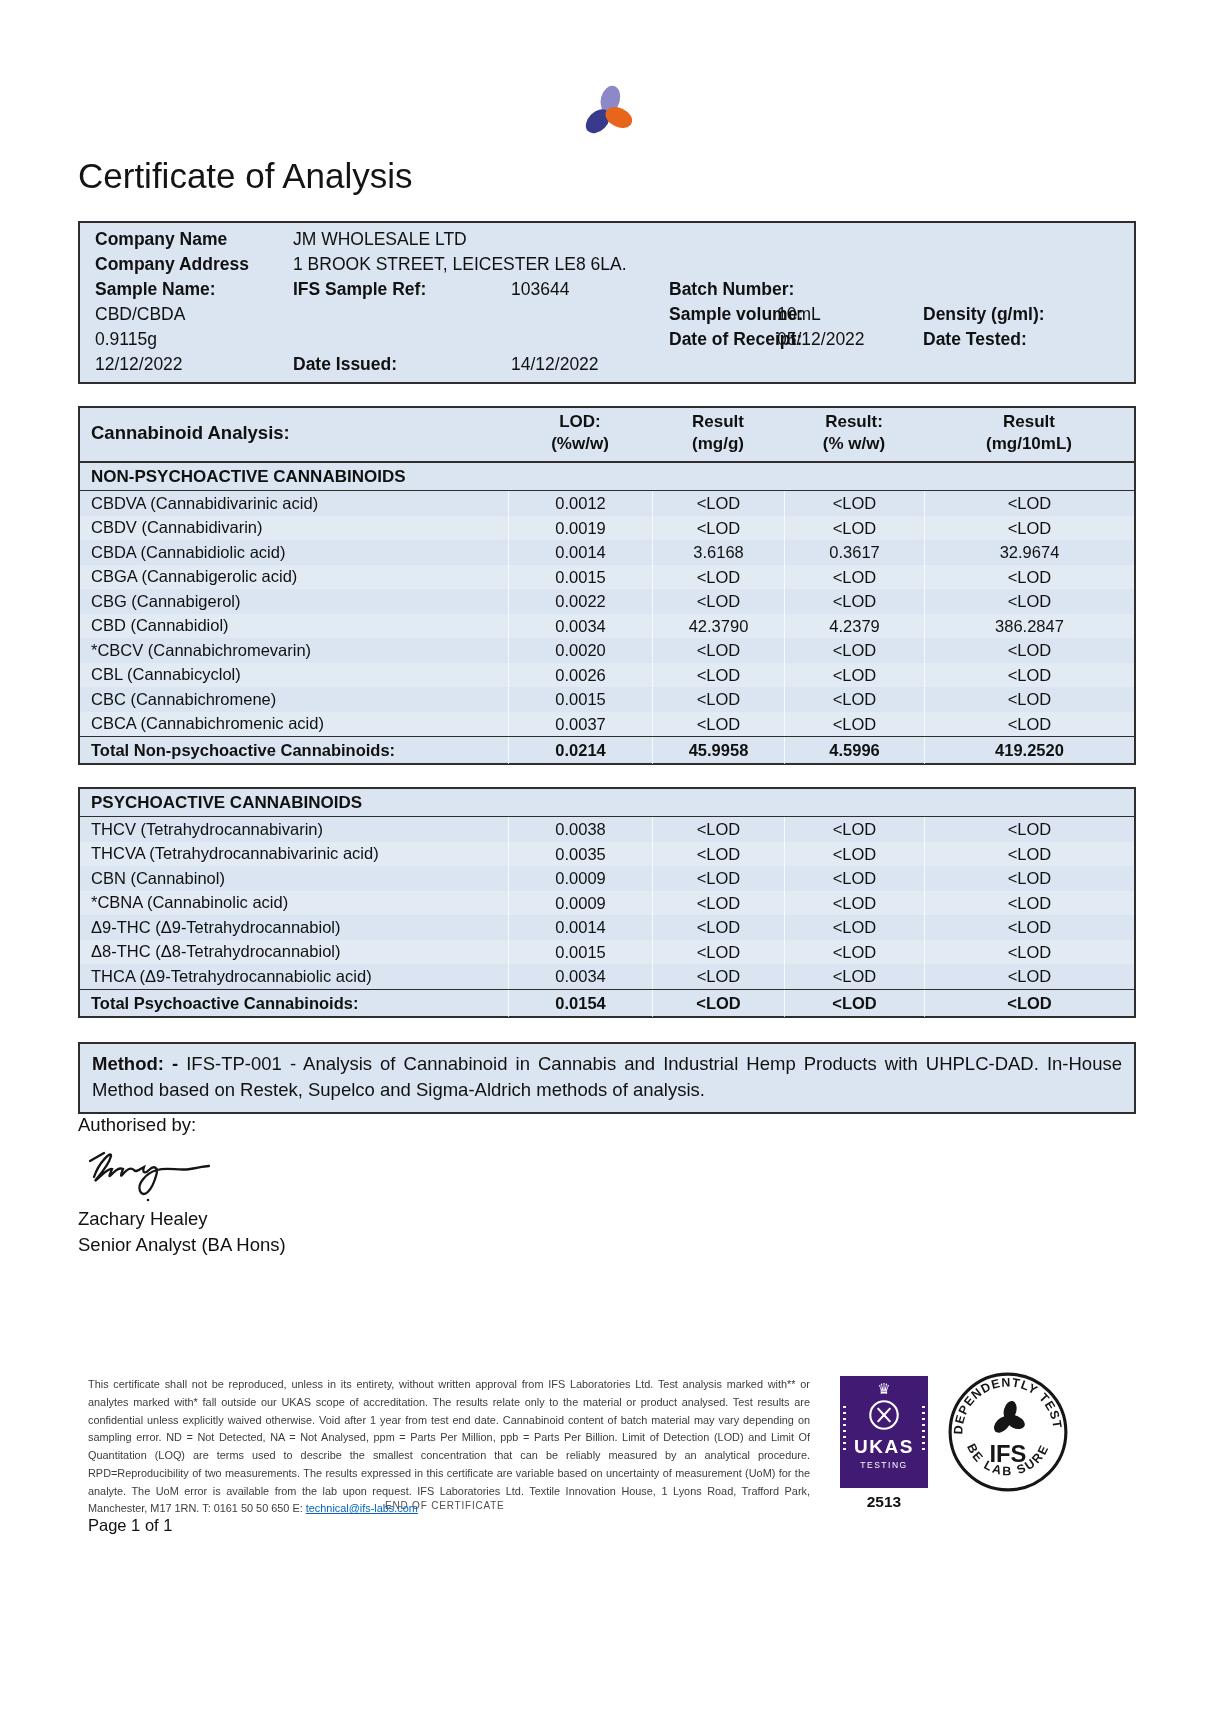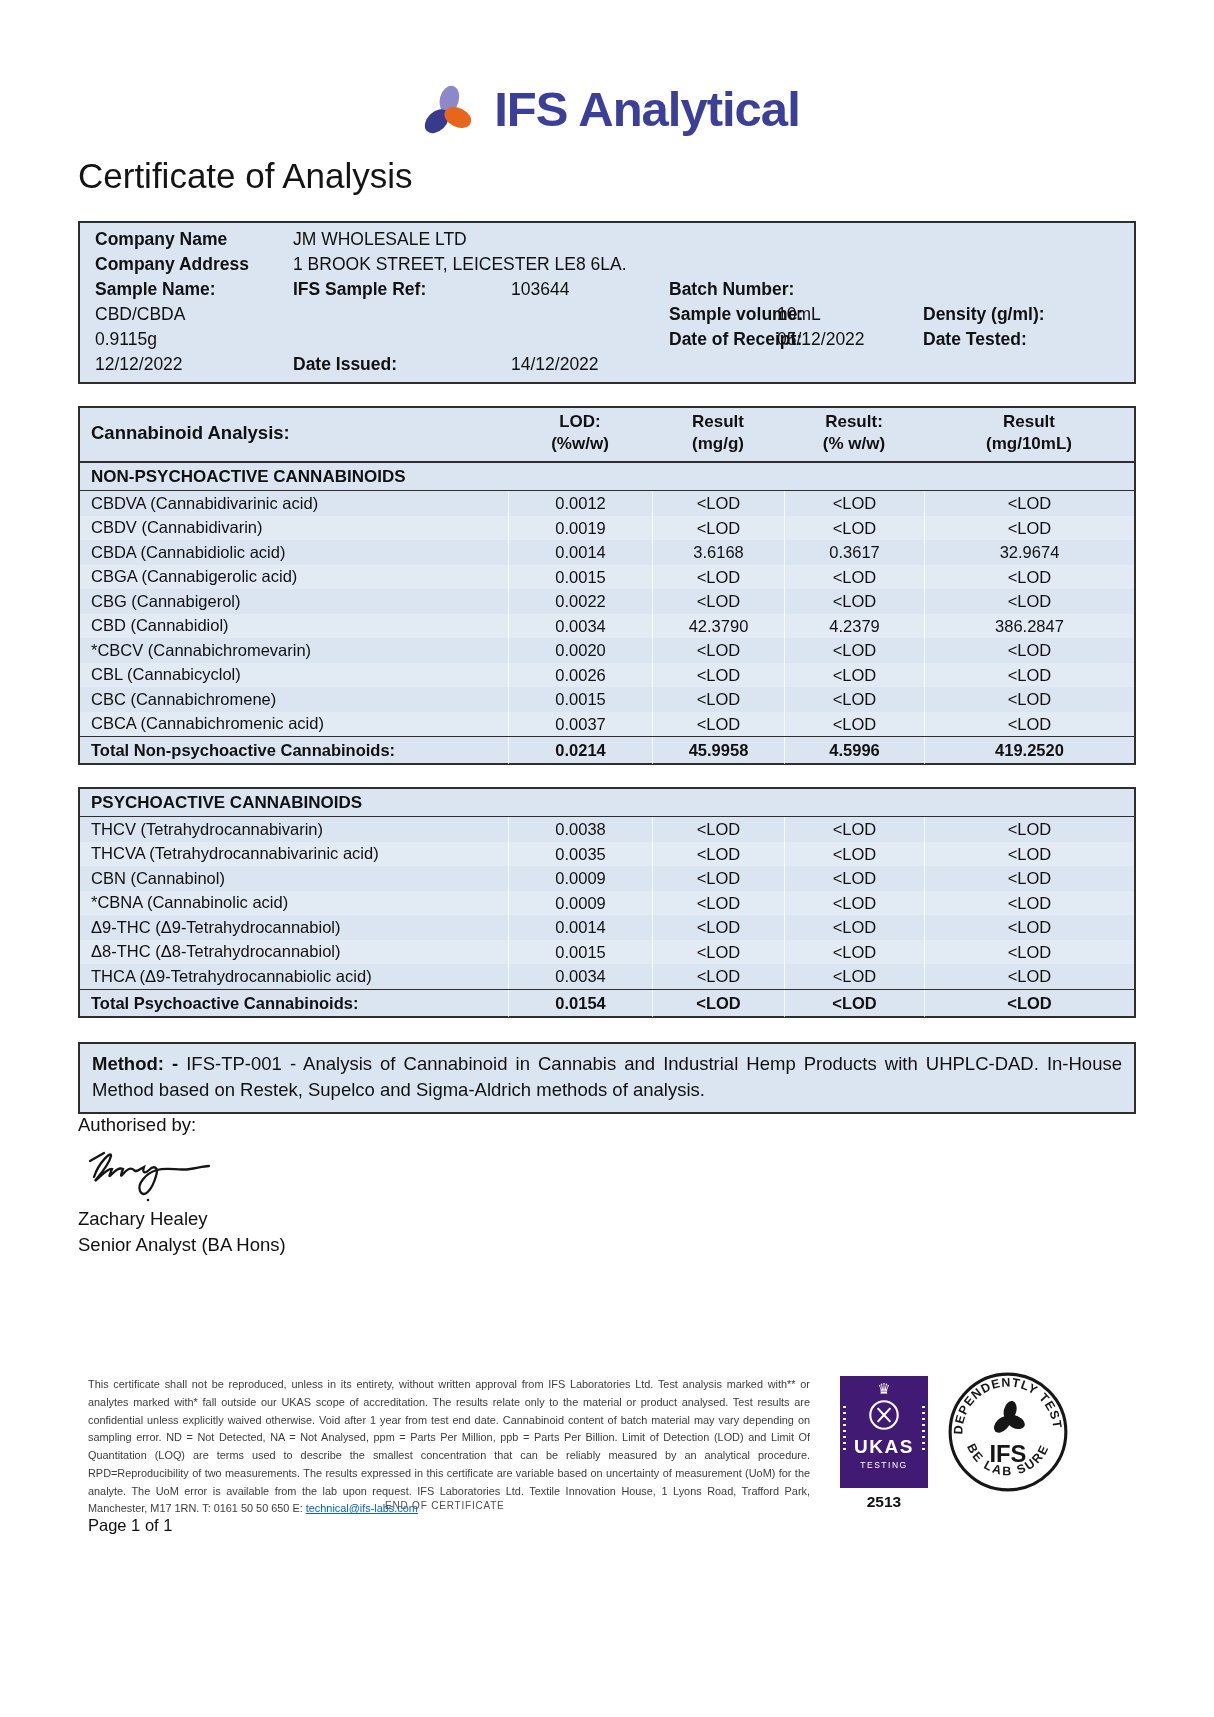--- a/index.html
+++ b/index.html
@@ -70,21 +70,20 @@
 <div class="page">
 
   <div class="brand-row">
     <svg width="64" height="66" viewBox="0 0 64 66">
       <g transform="translate(32,36)">
         <ellipse transform="rotate(15) translate(0,-13)" rx="9.5" ry="14" fill="#8d88c7"></ellipse>
         <ellipse transform="rotate(225) translate(0,-13)" rx="9.5" ry="14" fill="#3a3a8c"></ellipse>
         <ellipse transform="rotate(115) translate(0,-13)" rx="9.5" ry="14" fill="#e8661c"></ellipse>
       </g>
     </svg>
-    <div class="brand-name">IFS Analytical</div>
   </div>
 
   <div class="doc-title">Certificate of Analysis</div>
 
   <div class="info">
     <div class="cell lab">Company Name</div>
     <div class="cell s5">JM WHOLESALE LTD</div>
     <div class="cell lab">Company Address</div>
     <div class="cell s5">1 BROOK STREET, LEICESTER LE8 6LA.</div>
     <div class="cell lab">Sample Name:</div>

